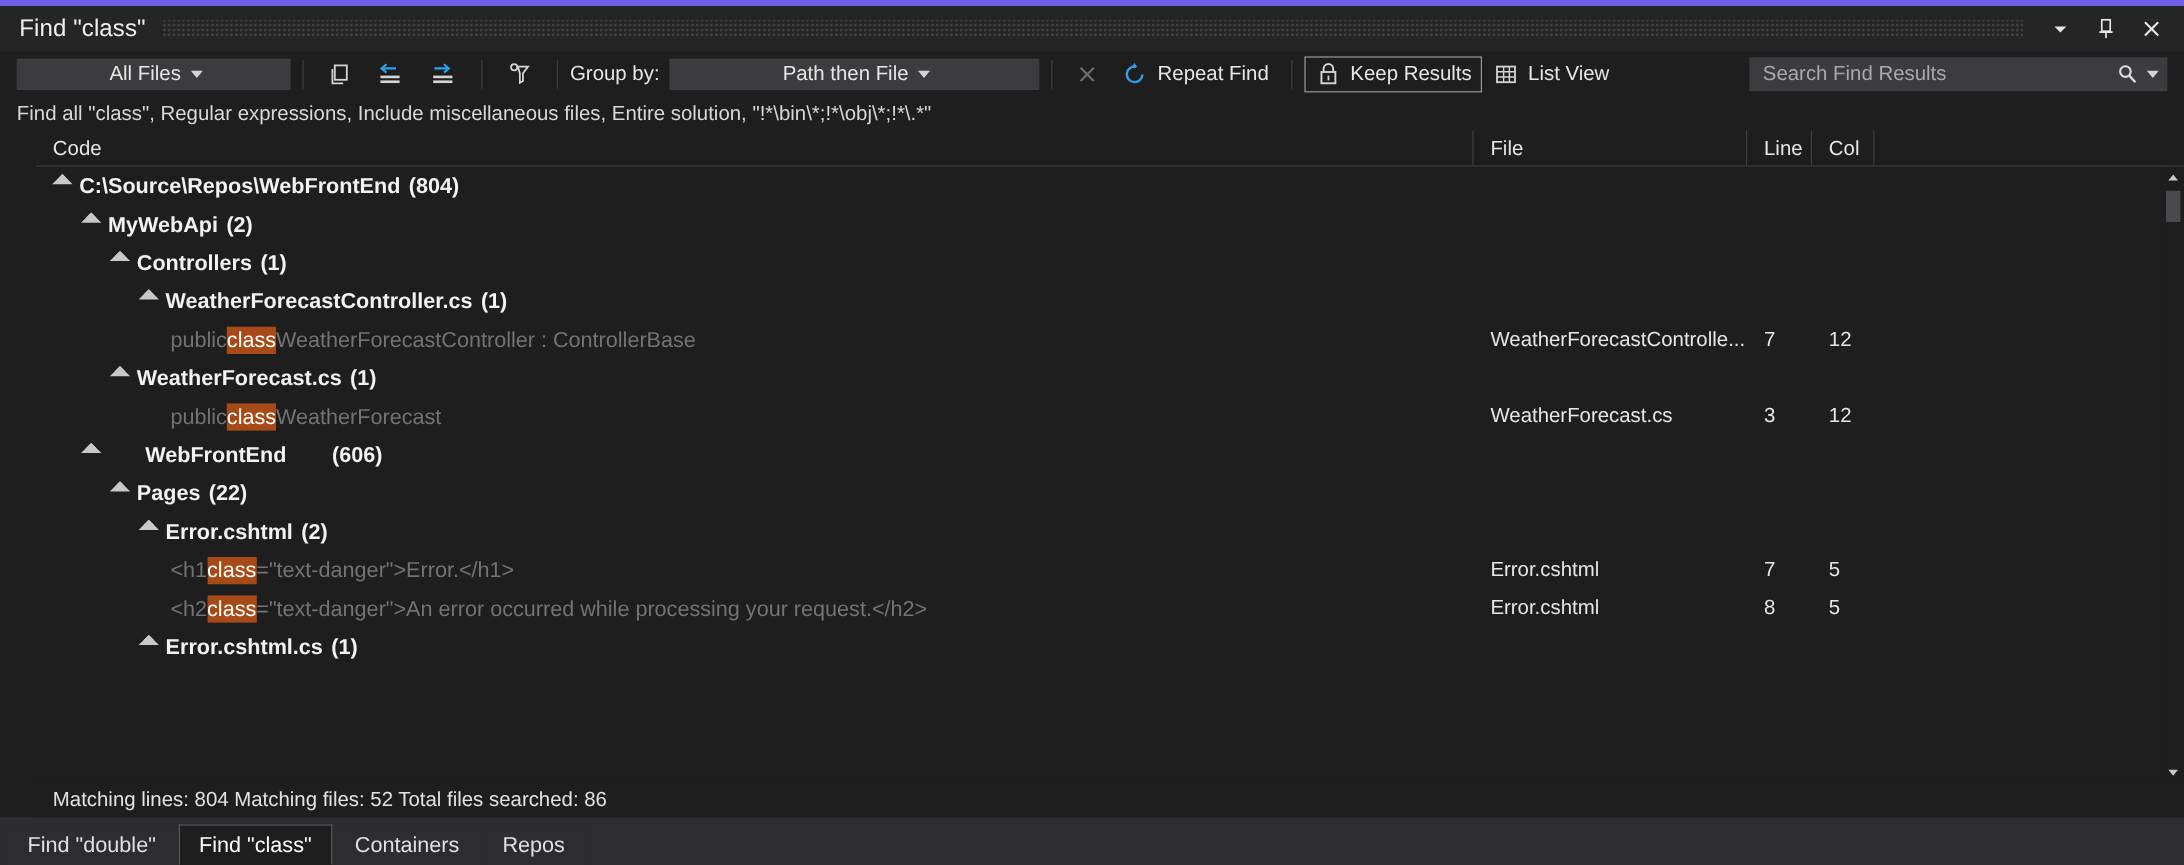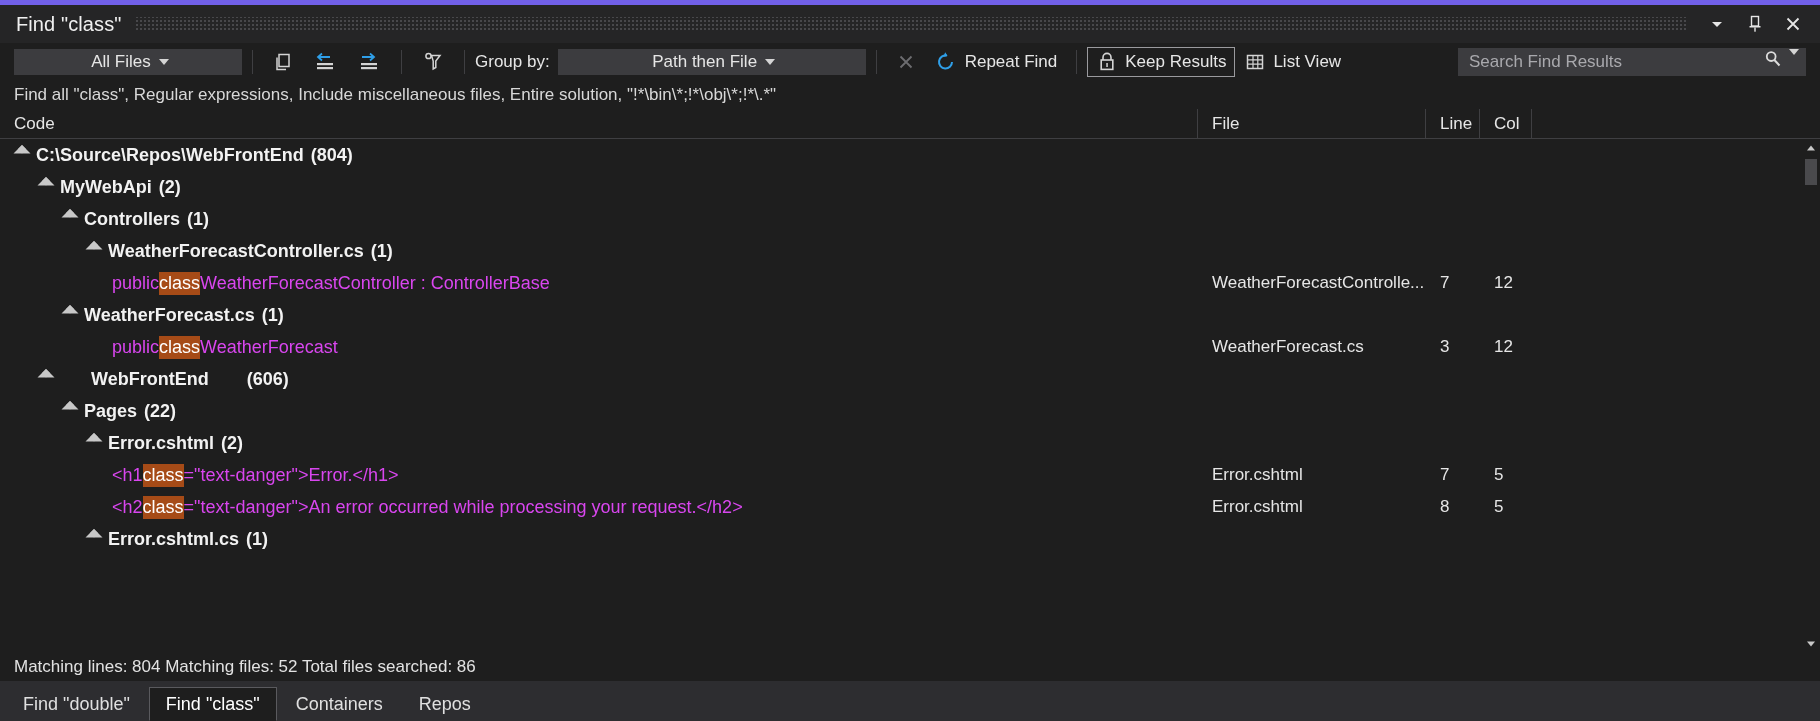--- a/index.html
+++ b/index.html
@@ -129,20 +129,21 @@
     margin-right: 8px;
   }
   .searchbox {
     margin-left: auto;
     margin-right: 14px;
     width: 348px;
     height: 28px;
     background: #3c3c3f;
     border: 1px solid #3c3c3f;
     display: flex;
+    align-items: center;
     padding: 0 6px 0 10px;
     cursor: text;
   }
   .searchbox input {
     flex: 1 1 auto;
     background: transparent;
     border: 0;
     outline: 0;
     color: #e6e6e6;
     font-size: 17px;
@@ -163,20 +164,21 @@
     overflow: hidden;
   }
 
   
   .grid-wrap {
     flex: 1 1 auto;
     display: flex;
     flex-direction: column;
     min-height: 0;
     position: relative;
+    padding-left: 30px;
   }
   .grid-header {
     height: 30px;
     flex: 0 0 30px;
     display: flex;
     align-items: stretch;
     border-bottom: 1px solid #3f3f42;
     background: #1e1e1e;
   }
   .gh-cell {
@@ -247,21 +249,21 @@
     font-size: 18px;
     font-weight: bold;
   }
   .node-count {
     color: #f2f2f2;
     font-size: 18px;
     font-weight: bold;
     margin-left: 7px;
   }
   .match-text {
-    color: #d946ef;
+    color: #737373;
     font-size: 18px;
   }
   .hl {
     background: #a64b17;
     color: #ffffff;
     padding: 1px 0;
   }
 
   
   .vscroll {

